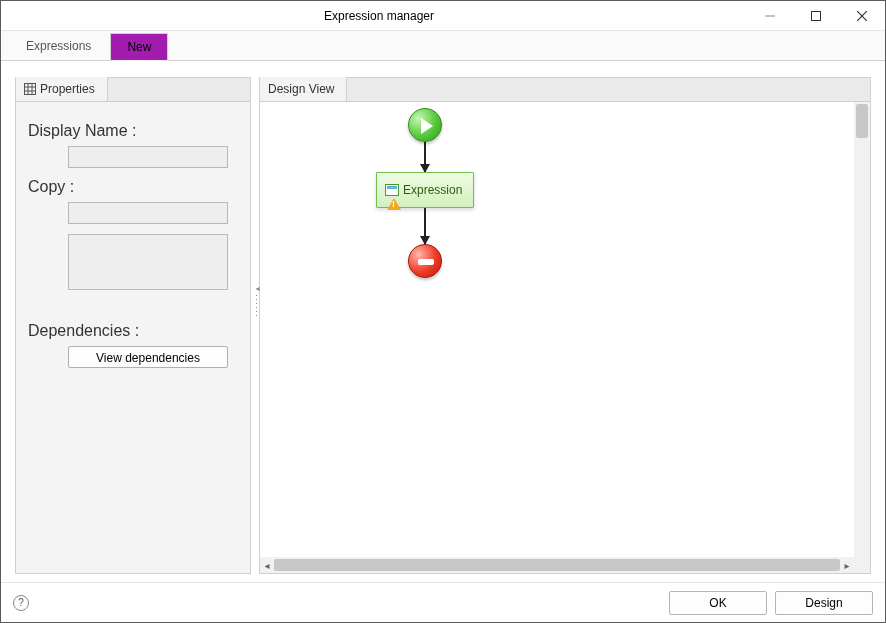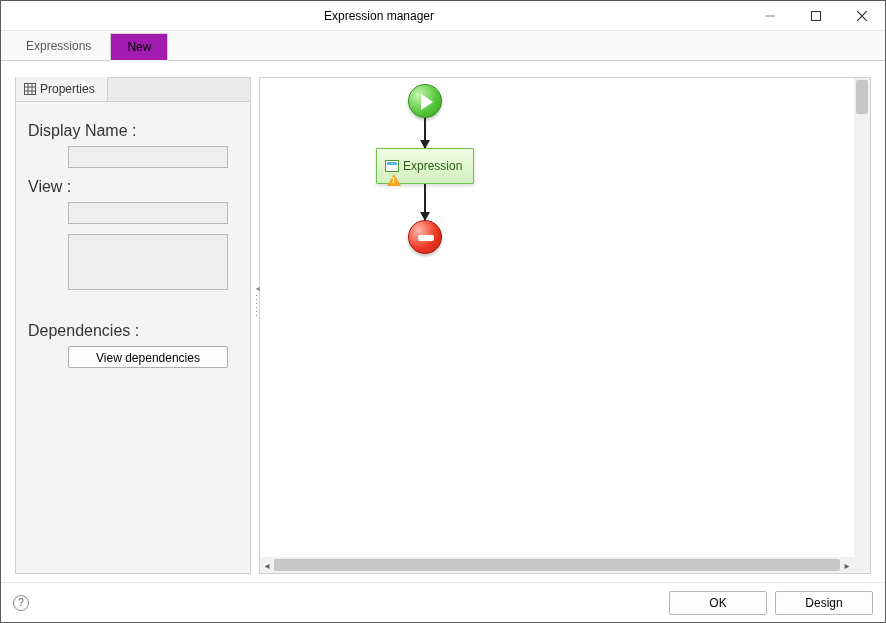--- a/index.html
+++ b/index.html
@@ -108,33 +108,38 @@
               <line x1="0" y1="8" x2="12" y2="8" stroke="#555"></line>
               <line x1="4" y1="0" x2="4" y2="12" stroke="#555"></line>
               <line x1="8" y1="0" x2="8" y2="12" stroke="#555"></line>
             </svg>
           <span>Properties</span>
         </div>
       </div>
       <div class="panel-body">
         <span class="form-label">Display Name :</span>
         <input class="text-input" type="text" value="" style="">
-        <span class="form-label">View :</span>
+        <span class="form-label">Copy :</span>
         <input class="text-input" type="text" value="" style="">
         <textarea class="textarea" value="" style=""></textarea>
         <div class="form-gap"></div>
         <span class="form-label">Dependencies :</span>
         <button class="btn">View dependencies</button>
       </div>
     </div>
 
     <div class="panel right">
       <div class="splitter">
         <span class="arrow">◂</span>
         <span class="dots">······</span>
+      </div>
+      <div class="panel-tabs">
+        <div class="panel-tab">
+          <span>Design View</span>
+        </div>
       </div>
       <div class="panel-body">
         <div class="canvas-wrap" style="position:absolute; inset:0;">
           <div class="design-area">
             <div class="flow">
               <div class="start-node">
                 
               </div>
               <div class="arrow-v" style="height:30px;">
                   <div class="arrow-head"></div>

